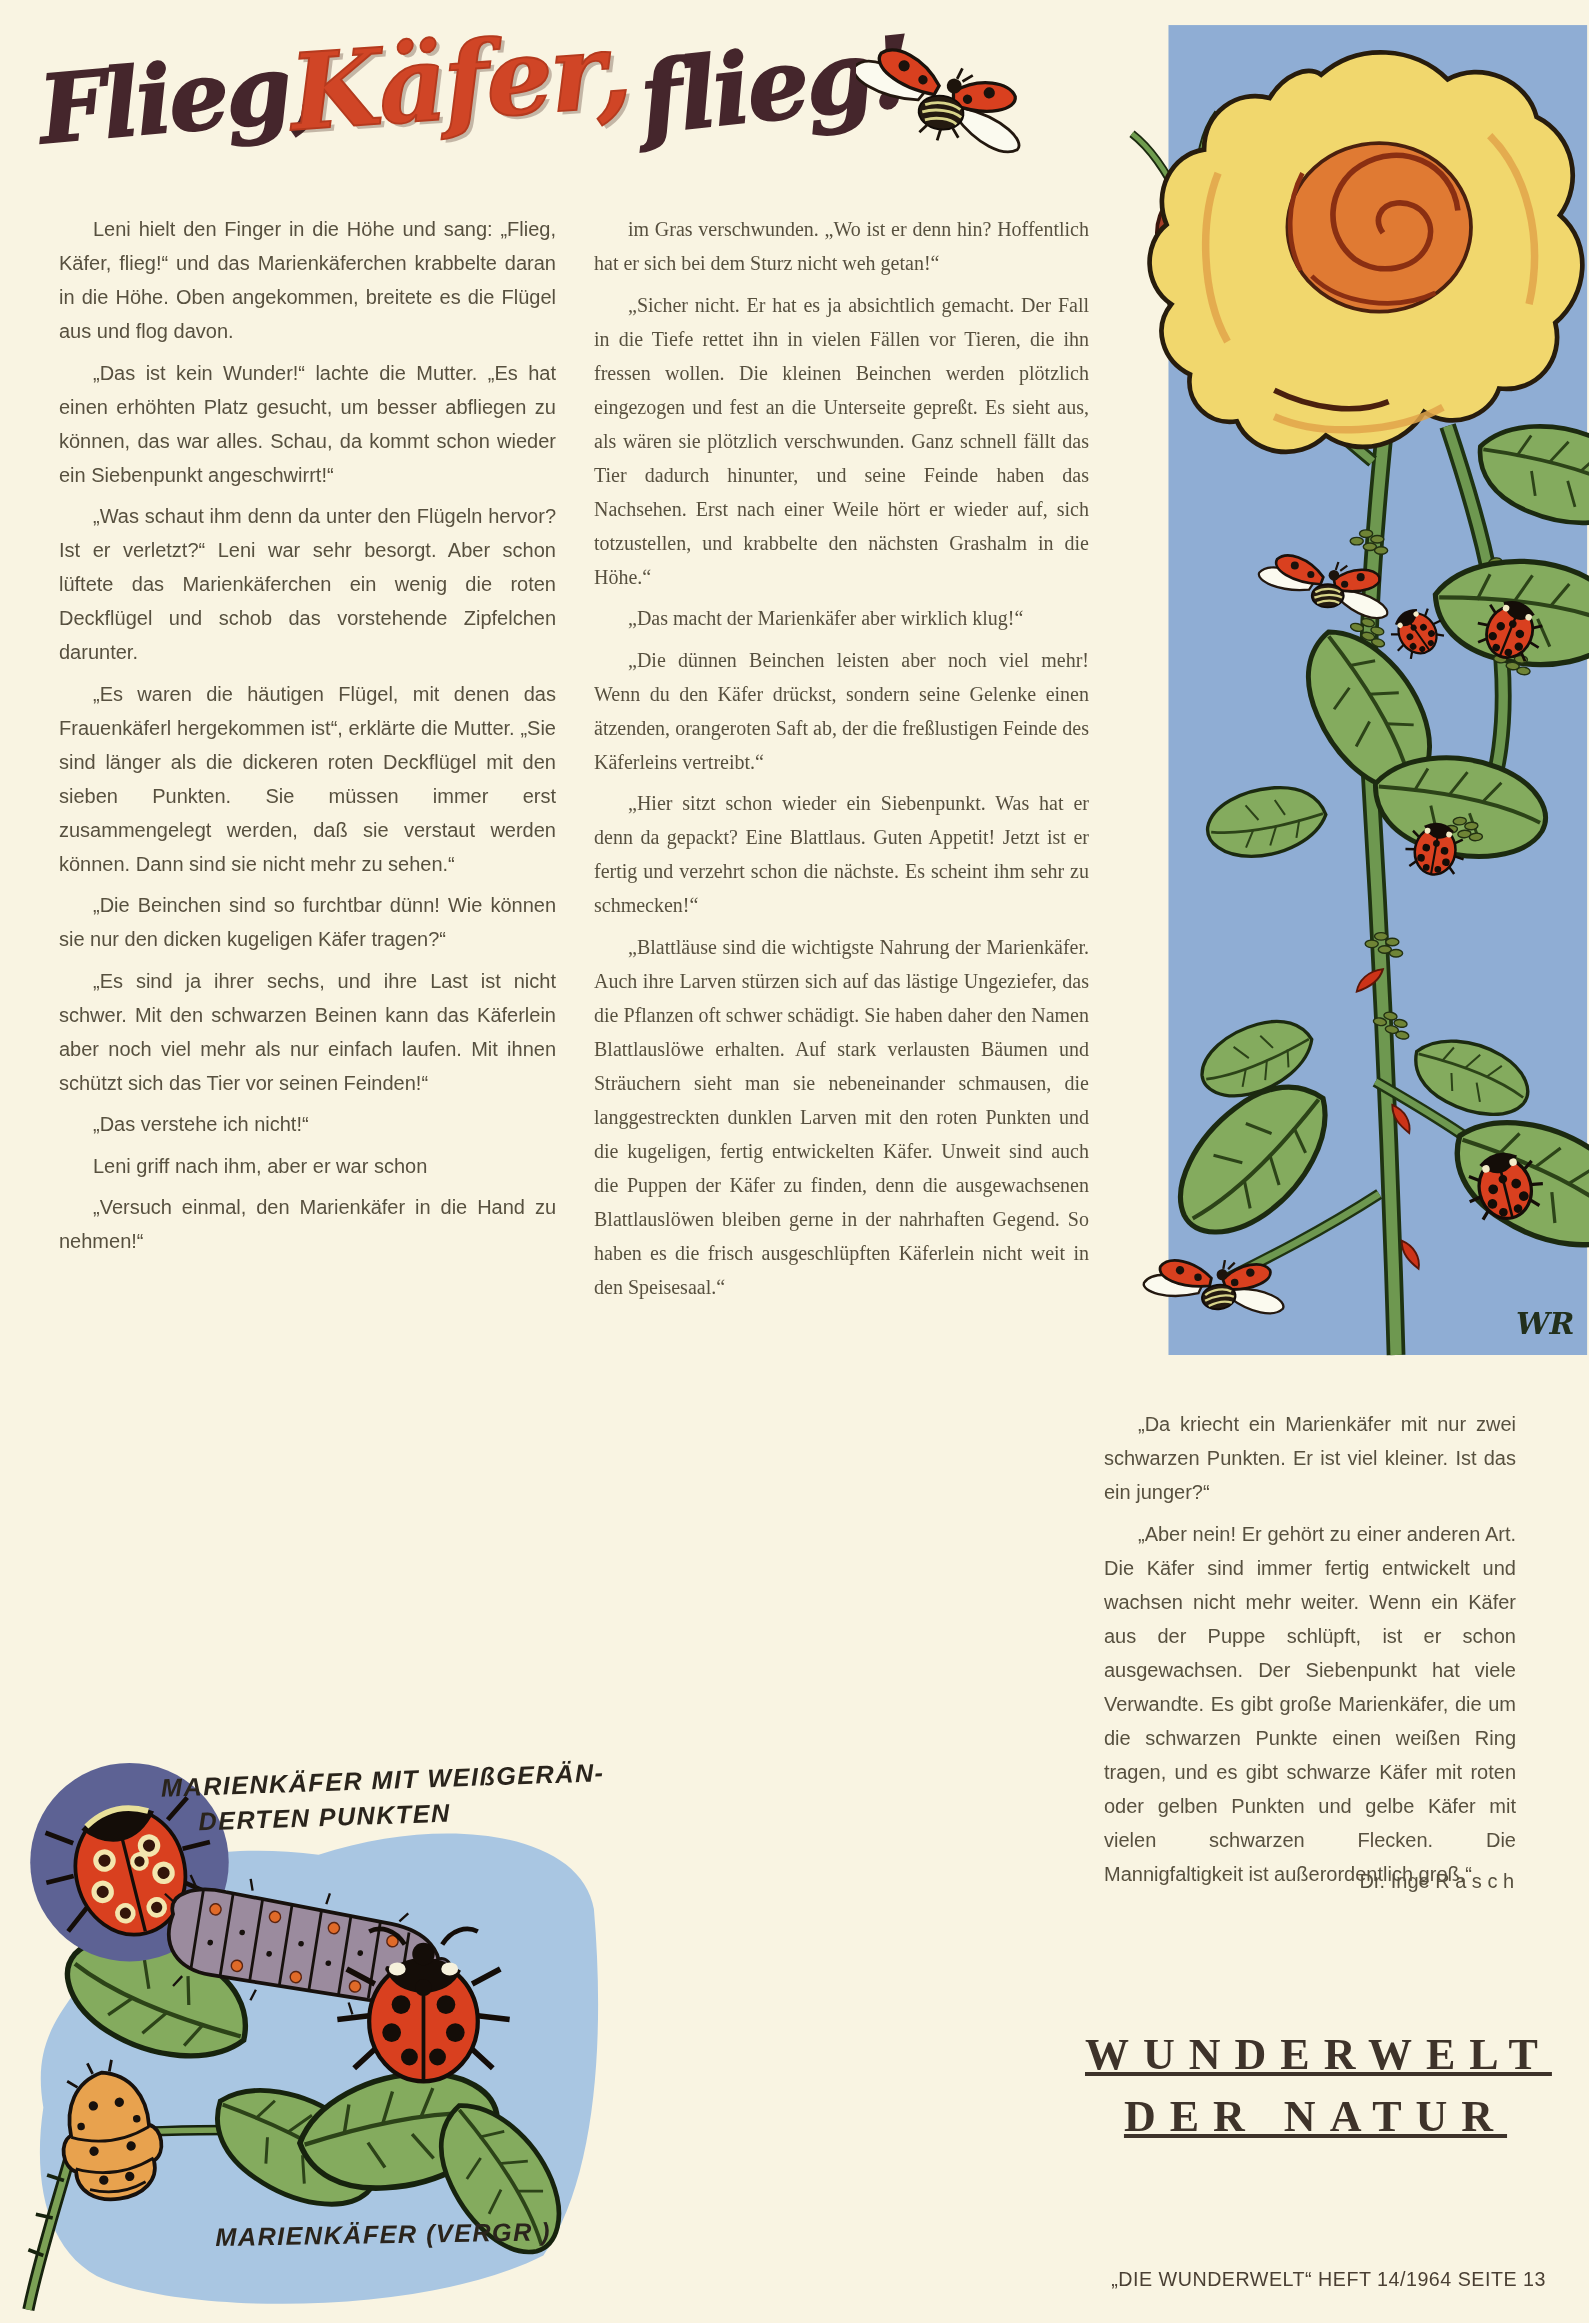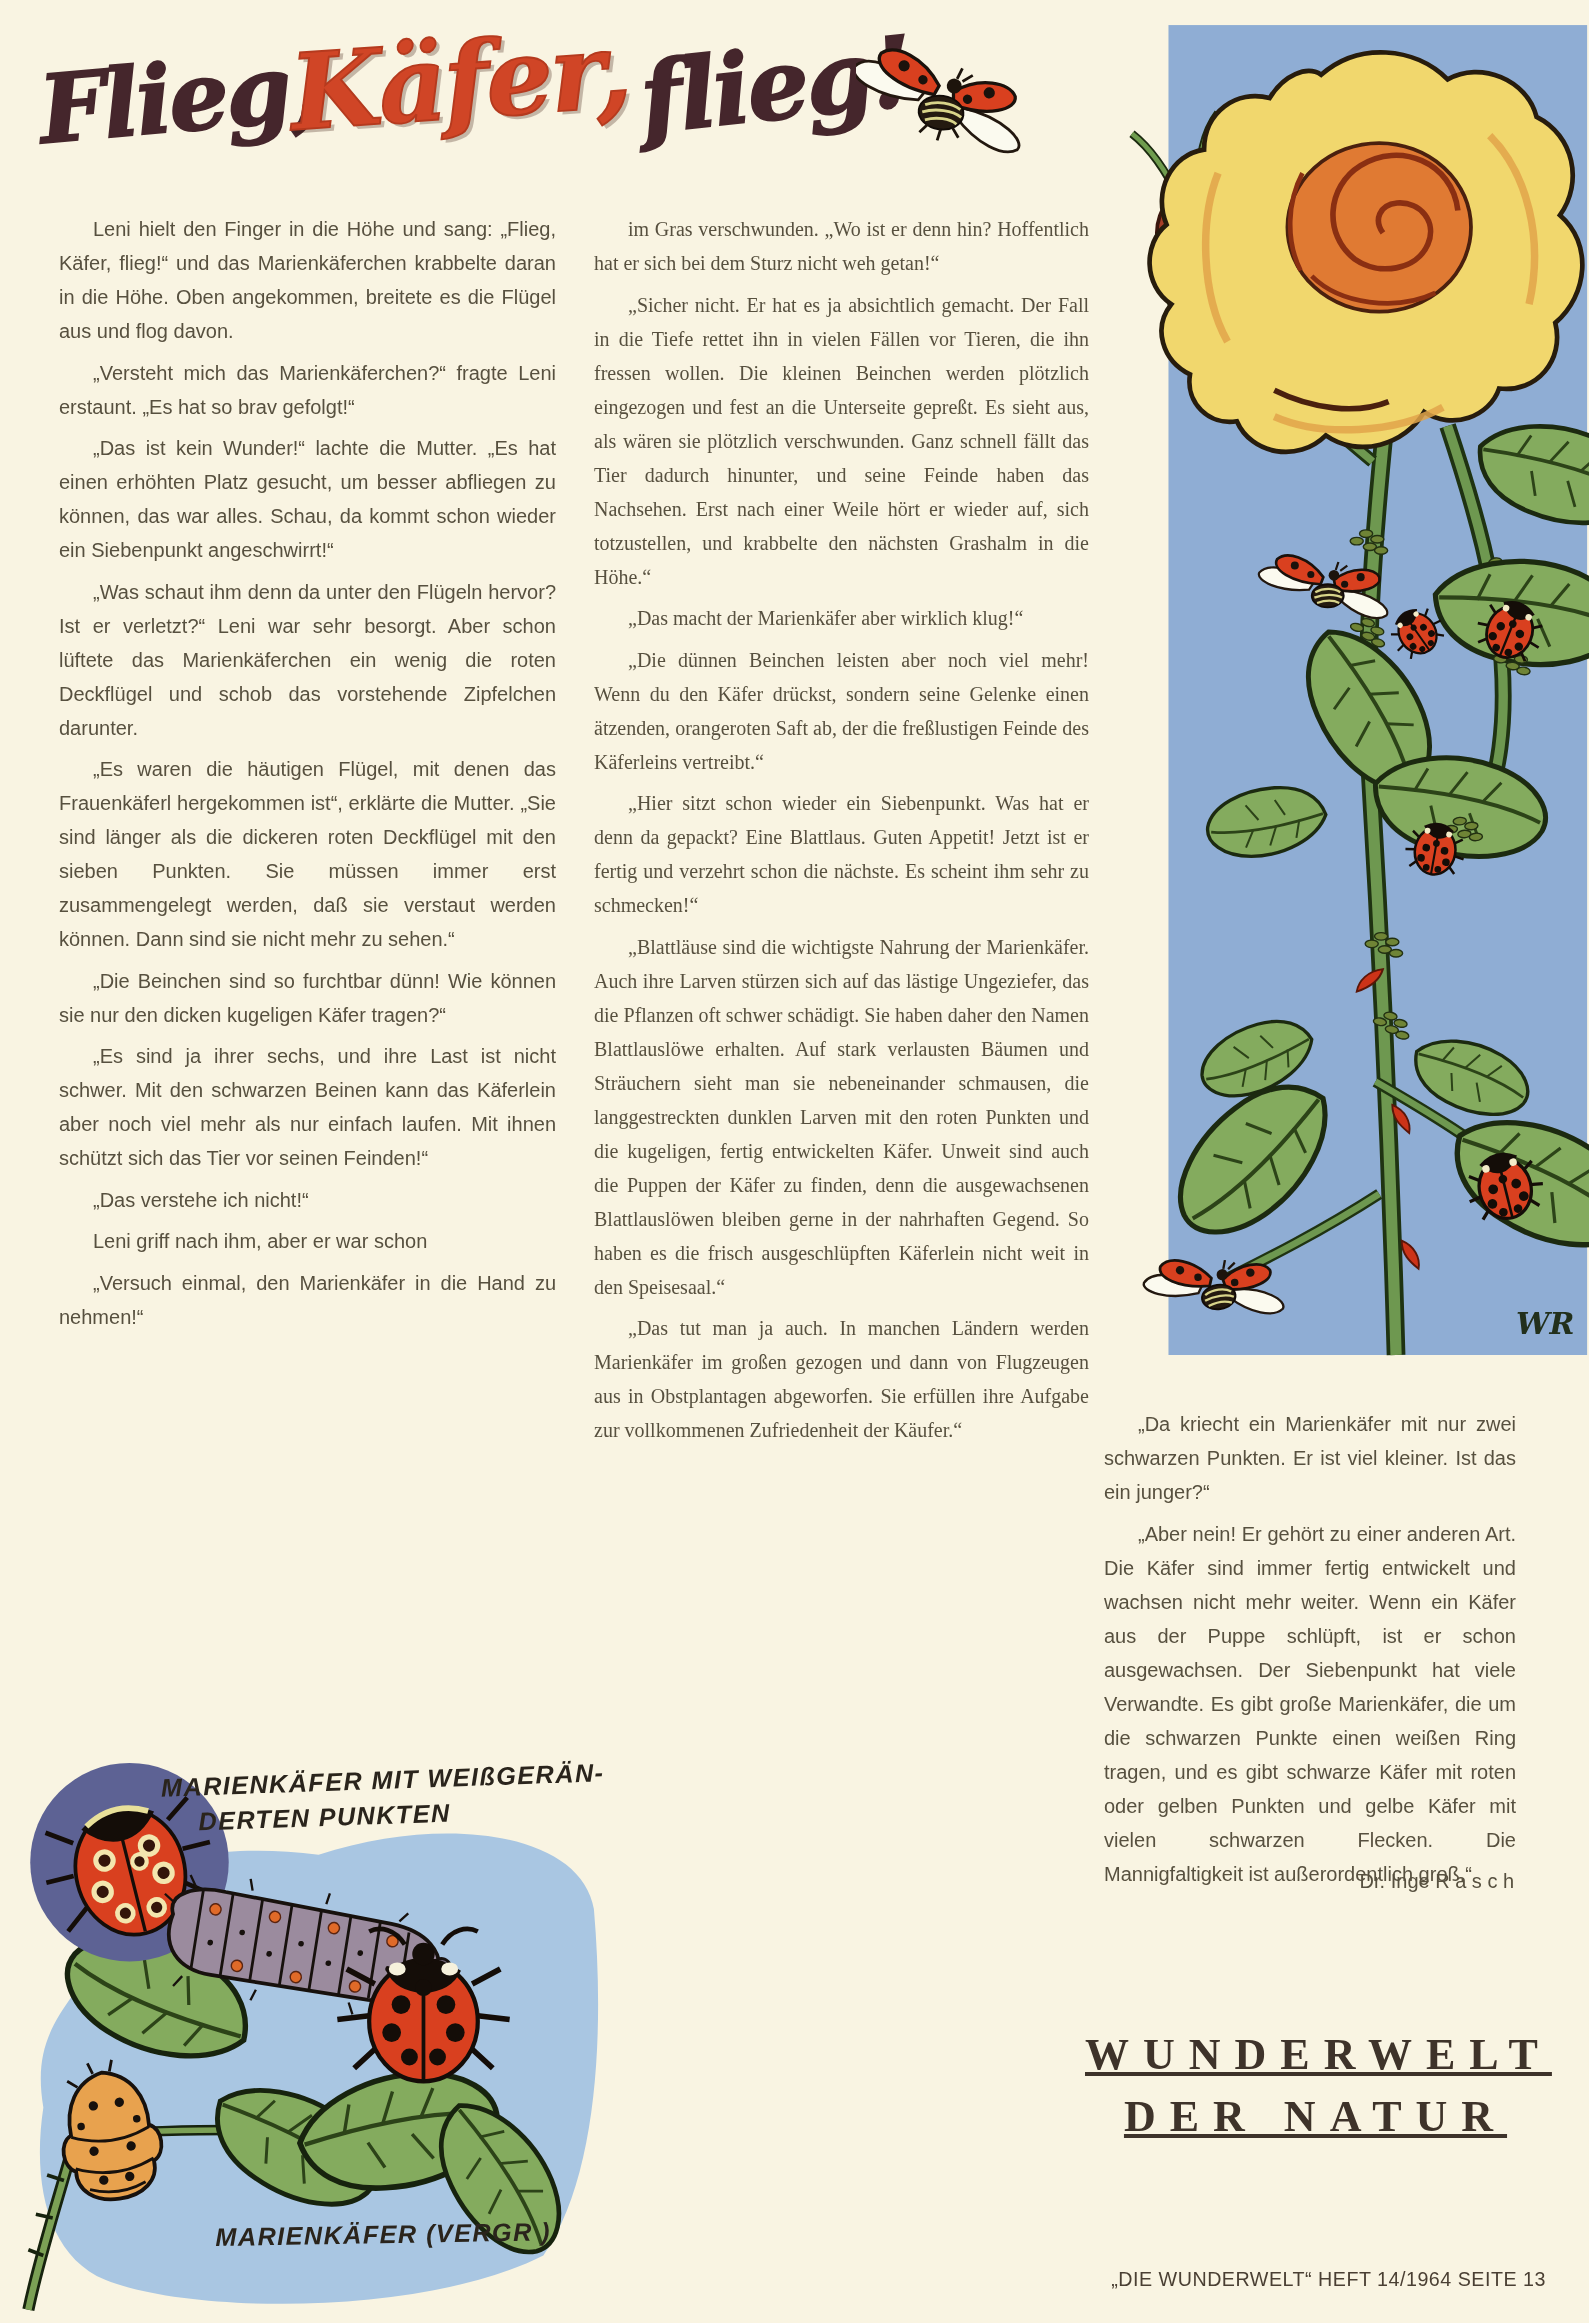--- a/index.html
+++ b/index.html
@@ -66,39 +66,37 @@
         <path d="M-20,10 C-8,4 8,4 18,10 M-22,18 C-8,12 10,12 20,18 M-18,26 C-6,21 8,21 16,26" stroke="#d8d48a" stroke-width="3" fill="none"></path>
         <circle cx="8" cy="-14" r="8" fill="#1d140c"></circle>
         <path d="M10,-22 l4,-12 m2,14 l10,-8" stroke="#1d140c" stroke-width="3" fill="none"></path>
         <path d="M-14,30 l-8,10 M0,34 l-2,12 M12,30 l8,10" stroke="#1d140c" stroke-width="3" fill="none"></path>
       </g>
     </svg>
   </header>
 
   <section class="col col1">
     <p>Leni hielt den Finger in die Höhe und sang: „Flieg, Käfer, flieg!“ und das Marienkäferchen krabbelte daran in die Höhe. Oben angekommen, breitete es die Flügel aus und flog davon.</p>
-    <p>„Versteht mich das Marienkäferchen?“ fragte Leni erstaunt. „Es hat so brav gefolgt!“</p>
     <p>„Das ist kein Wunder!“ lachte die Mutter. „Es hat einen erhöhten Platz gesucht, um besser abfliegen zu können, das war alles. Schau, da kommt schon wieder ein Siebenpunkt angeschwirrt!“</p>
     <p>„Was schaut ihm denn da unter den Flügeln hervor? Ist er verletzt?“ Leni war sehr besorgt. Aber schon lüftete das Marienkäferchen ein wenig die roten Deckflügel und schob das vorstehende Zipfelchen darunter.</p>
     <p>„Es waren die häutigen Flügel, mit denen das Frauenkäferl hergekommen ist“, erklärte die Mutter. „Sie sind länger als die dickeren roten Deckflügel mit den sieben Punkten. Sie müssen immer erst zusammengelegt werden, daß sie verstaut werden können. Dann sind sie nicht mehr zu sehen.“</p>
     <p>„Die Beinchen sind so furchtbar dünn! Wie können sie nur den dicken kugeligen Käfer tragen?“</p>
     <p>„Es sind ja ihrer sechs, und ihre Last ist nicht schwer. Mit den schwarzen Beinen kann das Käferlein aber noch viel mehr als nur einfach laufen. Mit ihnen schützt sich das Tier vor seinen Feinden!“</p>
     <p>„Das verstehe ich nicht!“</p>
     <p>Leni griff nach ihm, aber er war schon</p>
     <p>„Versuch einmal, den Marienkäfer in die Hand zu nehmen!“</p>
   </section>
 
   <section class="col col2">
     <p>im Gras verschwunden. „Wo ist er denn hin? Hoffentlich hat er sich bei dem Sturz nicht weh getan!“</p>
     <p>„Sicher nicht. Er hat es ja absichtlich gemacht. Der Fall in die Tiefe rettet ihn in vielen Fällen vor Tieren, die ihn fressen wollen. Die kleinen Beinchen werden plötzlich eingezogen und fest an die Unterseite gepreßt. Es sieht aus, als wären sie plötzlich verschwunden. Ganz schnell fällt das Tier dadurch hinunter, und seine Feinde haben das Nachsehen. Erst nach einer Weile hört er wieder auf, sich totzustellen, und krabbelte den nächsten Grashalm in die Höhe.“</p>
     <p>„Das macht der Marienkäfer aber wirklich klug!“</p>
     <p>„Die dünnen Beinchen leisten aber noch viel mehr! Wenn du den Käfer drückst, sondern seine Gelenke einen ätzenden, orangeroten Saft ab, der die freßlustigen Feinde des Käferleins vertreibt.“</p>
     <p>„Hier sitzt schon wieder ein Siebenpunkt. Was hat er denn da gepackt? Eine Blattlaus. Guten Appetit! Jetzt ist er fertig und verzehrt schon die nächste. Es scheint ihm sehr zu schmecken!“</p>
     <p>„Blattläuse sind die wichtigste Nahrung der Marienkäfer. Auch ihre Larven stürzen sich auf das lästige Ungeziefer, das die Pflanzen oft schwer schädigt. Sie haben daher den Namen Blattlauslöwe erhalten. Auf stark verlausten Bäumen und Sträuchern sieht man sie nebeneinander schmausen, die langgestreckten dunklen Larven mit den roten Punkten und die kugeligen, fertig entwickelten Käfer. Unweit sind auch die Puppen der Käfer zu finden, denn die ausgewachsenen Blattlauslöwen bleiben gerne in der nahrhaften Gegend. So haben es die frisch ausgeschlüpften Käferlein nicht weit in den Speisesaal.“</p>
-    <p>„Das tut man ja auch. In manchen Ländern werden Marienkäfer im großen gezogen und dann von Flugzeugen aus in Obstplantagen abgeworfen. Sie erfüllen ihre Aufgabe zur vollkommenen Zufriedenheit der Käufer.“</p>
   </section>
 
   <svg class="rose" width="502" height="1335" viewBox="0 0 536 1425">
     <defs>
       <g id="roseleaf">
         <path d="M0,0 C18,-34 70,-52 118,-46 C160,-40 182,-16 176,6 C166,36 118,54 70,50 C30,47 6,28 0,0 Z" fill="#84ab5e" stroke="#1c2a10" stroke-width="5"></path>
         <path d="M4,2 C50,-6 120,-14 172,-2" stroke="#2c4318" stroke-width="4" fill="none"></path>
         <path d="M40,-2 L48,-28 M75,-6 L88,-34 M110,-8 L124,-32 M60,8 L72,32 M100,6 L116,30" stroke="#2c4318" stroke-width="3" fill="none"></path>
       </g>
       <g id="lb7s">

